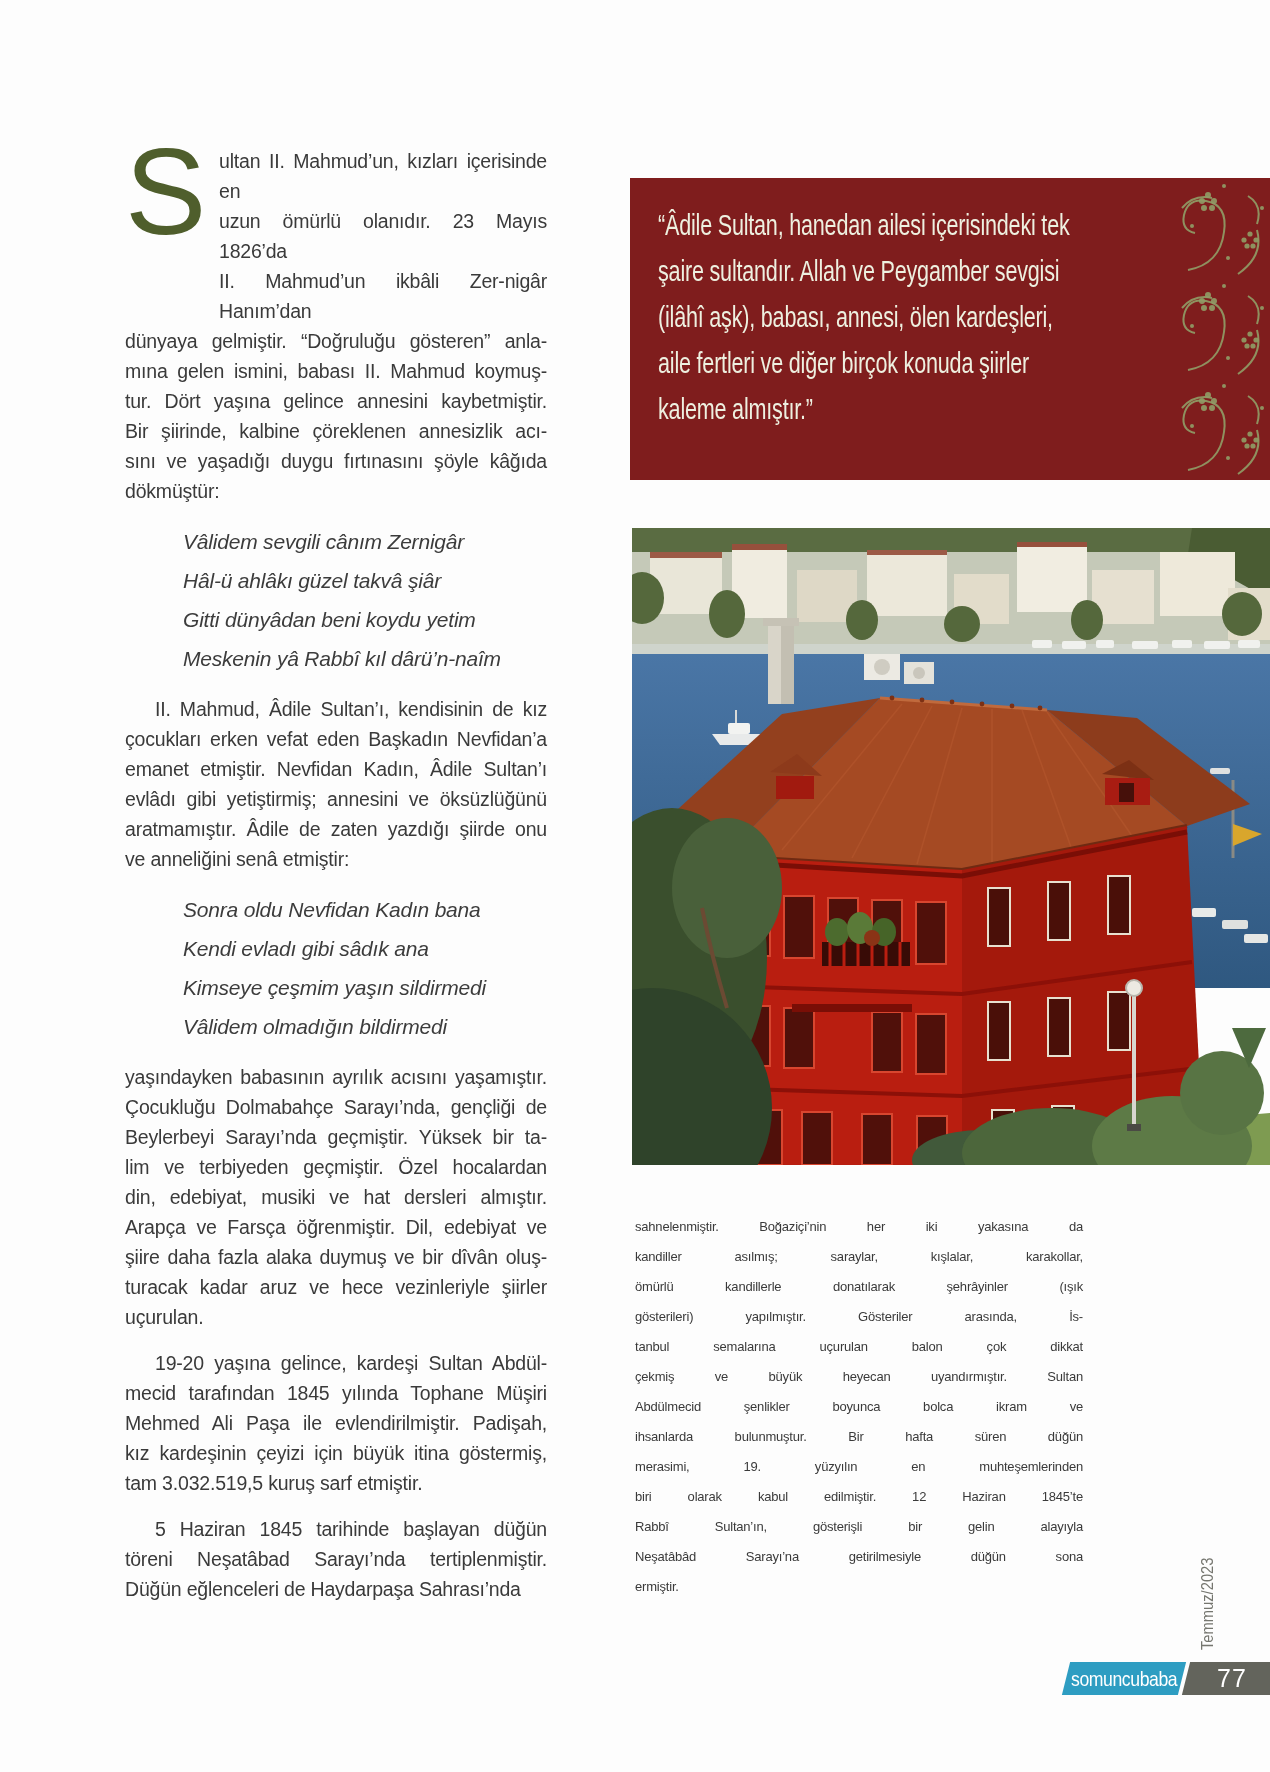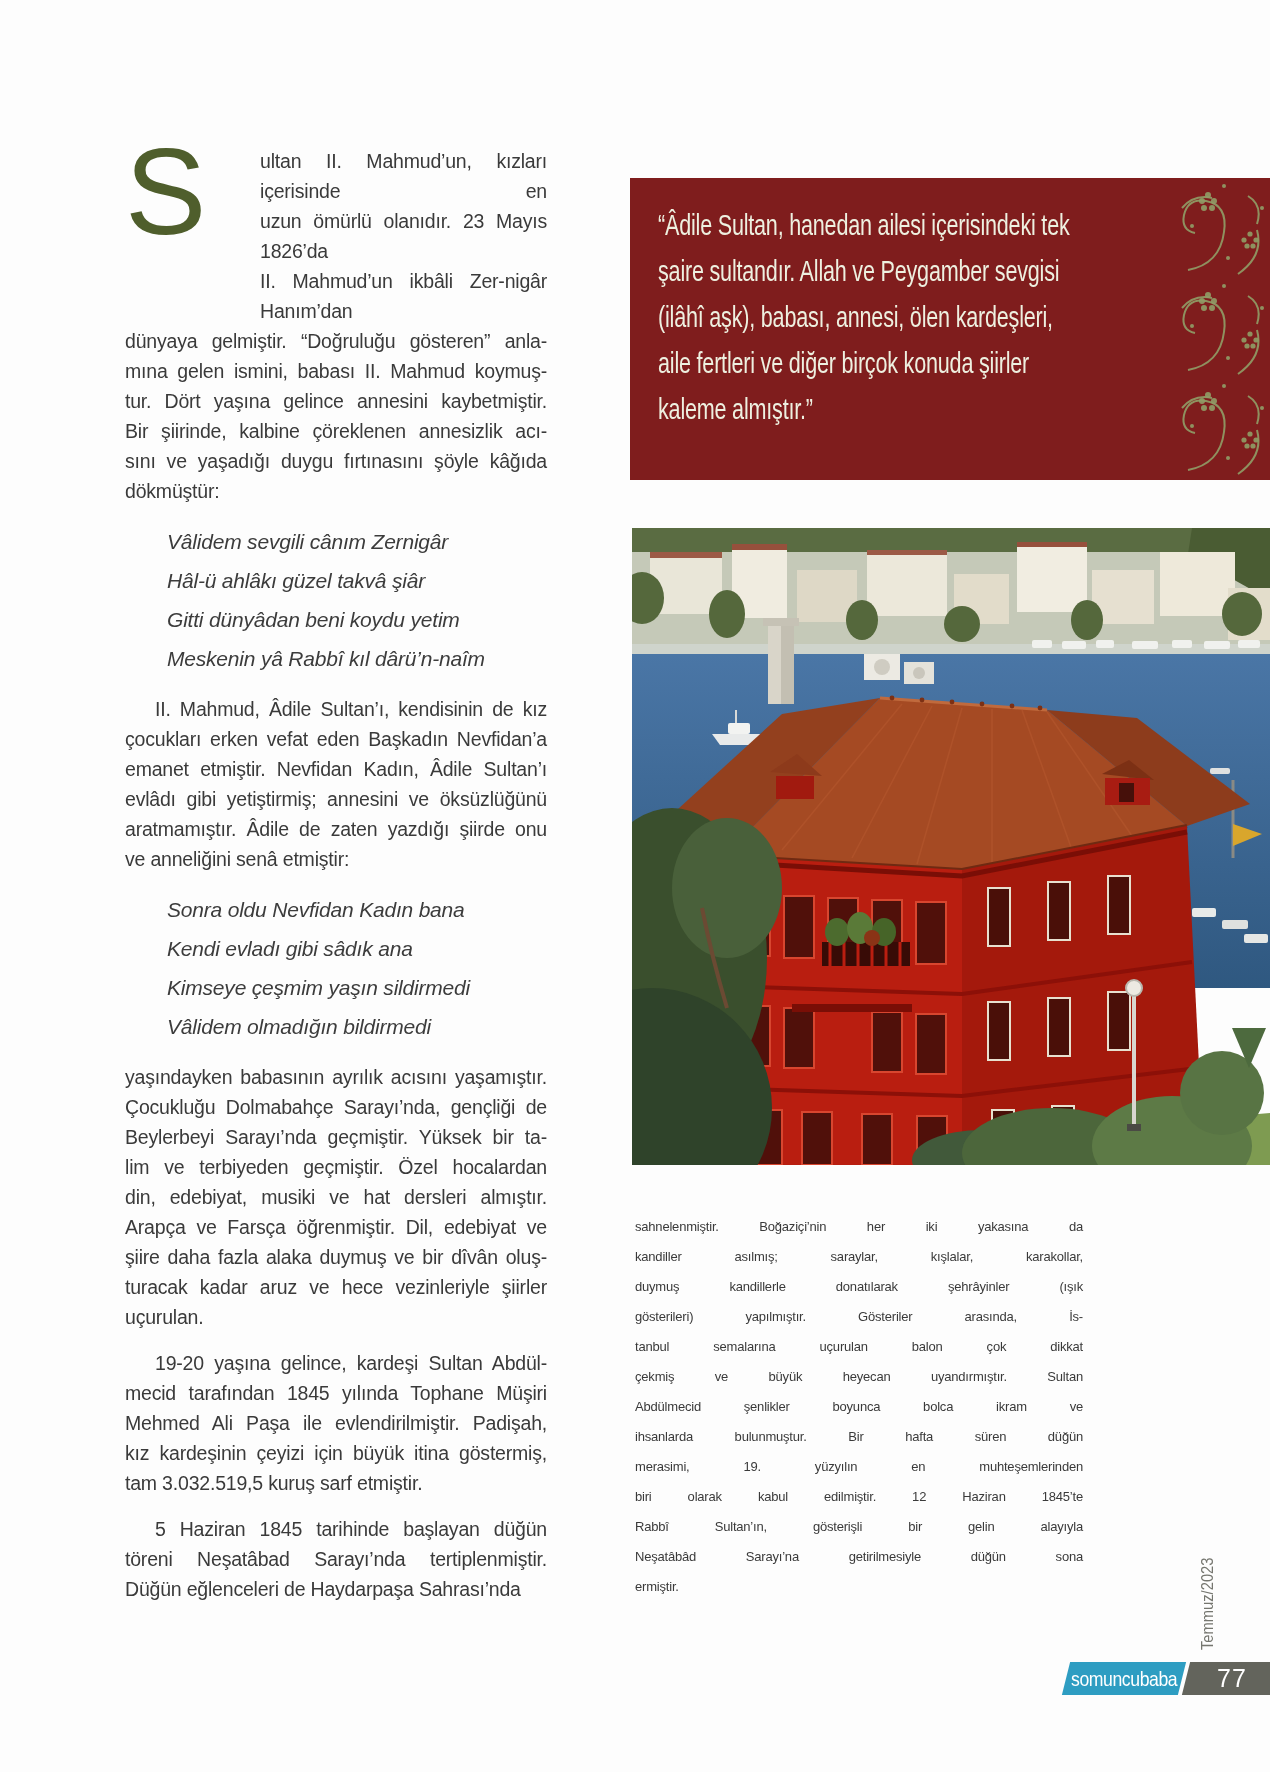--- a/index.html
+++ b/index.html
@@ -8,22 +8,22 @@
 
   
   .leftcol{position:absolute;left:125px;top:146px;width:422px;font-size:19.5px;line-height:30px;letter-spacing:-0.2px;}
   .rightcol{position:absolute;left:635px;top:1212px;width:448px;font-size:13px;line-height:30px;letter-spacing:-0.2px;}
   .block{margin:0 0 16px 0;}
   .tline{min-height:30px;}
   .tline.just{text-align:justify;text-align-last:justify;}
   .tline.indent{text-indent:30px;}
   .p1head{display:flex;align-items:flex-start;}
   .dropcap{width:94px;flex:0 0 94px;font-size:122px;line-height:92px;color:#4f5e2c;}
-  .p1lines{flex:1;min-width:0;margin-left:41px;}
-  .poem{margin:5px 0 16px 42px;font-style:italic;font-size:21px;line-height:39px;color:#3c3c3c;}
+  .p1lines{flex:1;min-width:0;}
+  .poem{margin:5px 0 16px 58px;font-style:italic;font-size:21px;line-height:39px;color:#3c3c3c;}
   .poem .tline{min-height:39px;}
 
   
   .quotebox{position:absolute;left:630px;top:178px;width:640px;height:302px;background:#7f1d1d;}
   .quotetext{position:absolute;left:28px;top:24px;width:680px;font-size:30px;line-height:46px;
              color:#eef0e0;letter-spacing:-0.3px;transform:scaleX(0.72);transform-origin:0 0;}
   .qpattern{position:absolute;right:0;top:0;width:92px;height:302px;}
 
   
   .photo{position:absolute;left:632px;top:528px;width:638px;height:637px;display:block;}
@@ -312,21 +312,21 @@
       <line x1="502" y1="468" x2="502" y2="598" stroke="#d8d6cf" stroke-width="4"></line>
       <circle cx="502" cy="460" r="8" fill="#eceae2" stroke="#b9b7ae" stroke-width="2"></circle>
       <rect x="495" y="596" width="14" height="7" fill="#4a4a44"></rect>
     </g>
   </svg>
 
   <div class="rightcol">
     <div class="block">
         <div class="tline just">sahnelenmiştir. Boğaziçi’nin her iki yakasına da</div>
         <div class="tline just">kandiller asılmış; saraylar, kışlalar, karakollar,</div>
-        <div class="tline just">duymuş kandillerle donatılarak şehrâyinler (ışık</div>
+        <div class="tline just">ömürlü kandillerle donatılarak şehrâyinler (ışık</div>
         <div class="tline just">gösterileri) yapılmıştır. Gösteriler arasında, İs-</div>
         <div class="tline just">tanbul semalarına uçurulan balon çok dikkat</div>
         <div class="tline just">çekmiş ve büyük heyecan uyandırmıştır. Sultan</div>
         <div class="tline just">Abdülmecid şenlikler boyunca bolca ikram ve</div>
         <div class="tline just">ihsanlarda bulunmuştur. Bir hafta süren düğün</div>
         <div class="tline just">merasimi, 19. yüzyılın en muhteşemlerinden</div>
         <div class="tline just">biri olarak kabul edilmiştir. 12 Haziran 1845’te</div>
         <div class="tline just">Rabbî Sultan’ın, gösterişli bir gelin alayıyla</div>
         <div class="tline just">Neşatâbâd Sarayı’na getirilmesiyle düğün sona</div>
         <div class="tline">ermiştir.</div>

